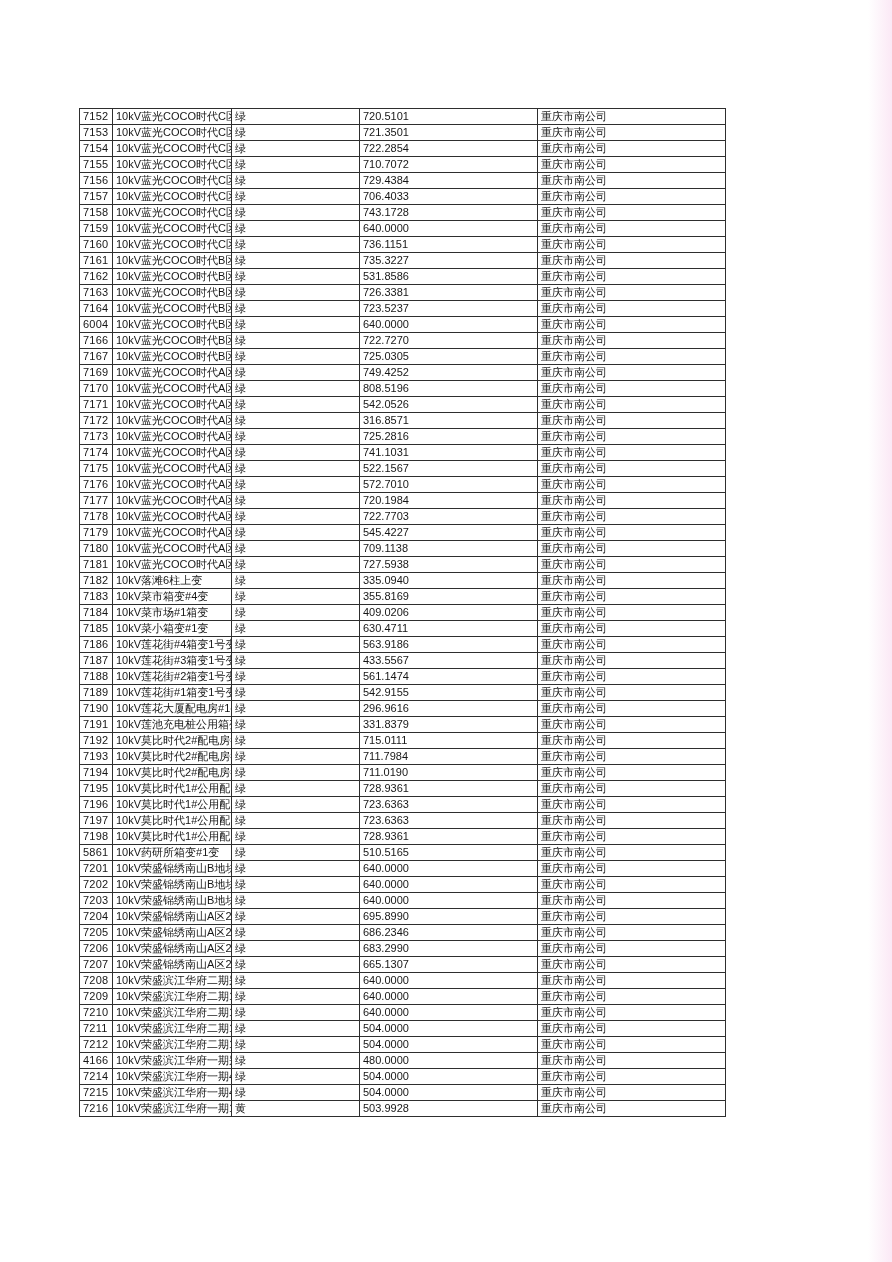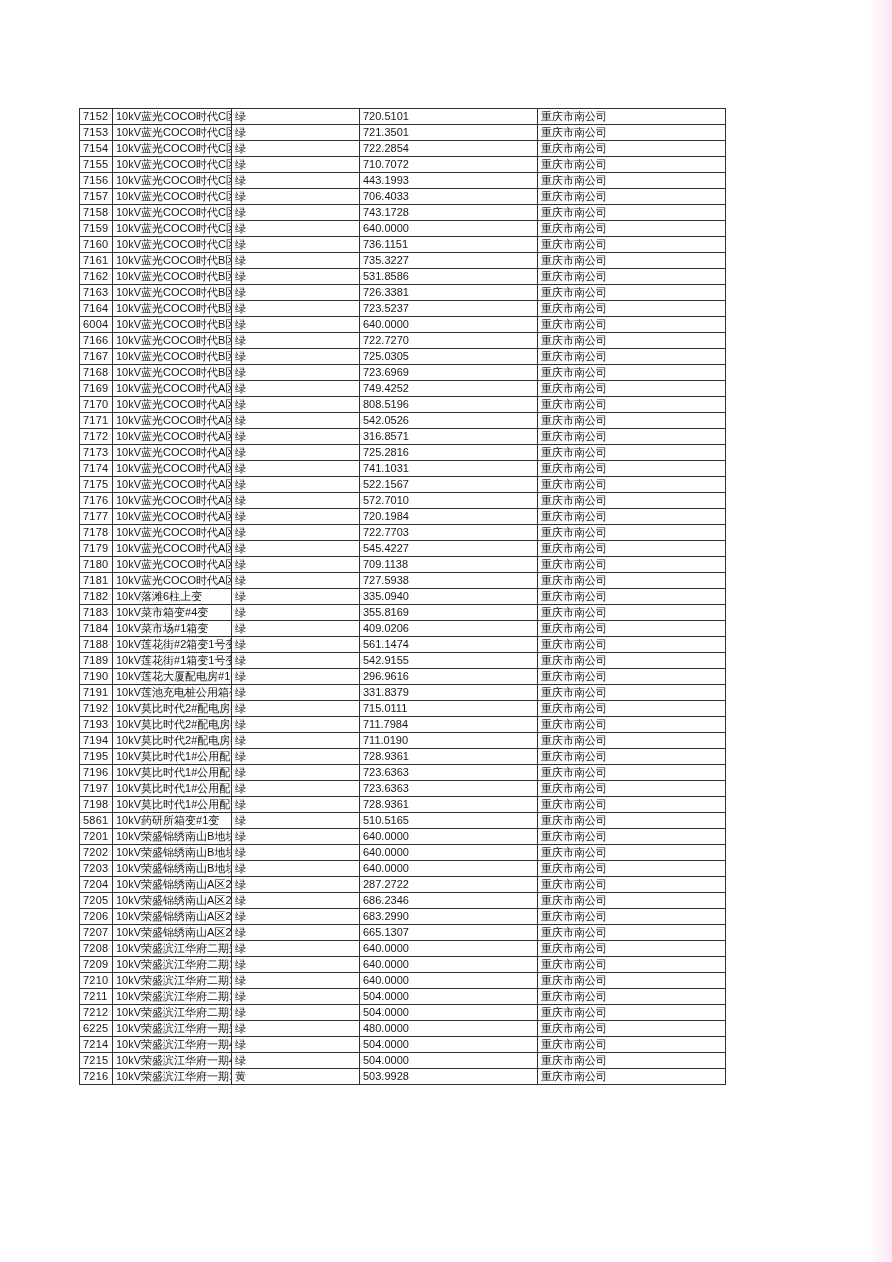--- a/index.html
+++ b/index.html
@@ -90,21 +90,21 @@
           <td class="col-id">7155</td>
           <td class="col-name">10kV蓝光COCO时代C区#</td>
           <td class="col-status">绿</td>
           <td class="col-value">710.7072</td>
           <td class="col-company">重庆市南公司</td>
         </tr>
         <tr>
           <td class="col-id">7156</td>
           <td class="col-name">10kV蓝光COCO时代C区#</td>
           <td class="col-status">绿</td>
-          <td class="col-value">443.1993</td>
+          <td class="col-value">729.4384</td>
           <td class="col-company">重庆市南公司</td>
         </tr>
         <tr>
           <td class="col-id">7157</td>
           <td class="col-name">10kV蓝光COCO时代C区#</td>
           <td class="col-status">绿</td>
           <td class="col-value">706.4033</td>
           <td class="col-company">重庆市南公司</td>
         </tr>
         <tr>
@@ -171,27 +171,20 @@
           <td class="col-company">重庆市南公司</td>
         </tr>
         <tr>
           <td class="col-id">7167</td>
           <td class="col-name">10kV蓝光COCO时代B区</td>
           <td class="col-status">绿</td>
           <td class="col-value">725.0305</td>
           <td class="col-company">重庆市南公司</td>
         </tr>
         <tr>
-          <td class="col-id">7168</td>
-          <td class="col-name">10kV蓝光COCO时代B区</td>
-          <td class="col-status">绿</td>
-          <td class="col-value">723.6969</td>
-          <td class="col-company">重庆市南公司</td>
-        </tr>
-        <tr>
           <td class="col-id">7169</td>
           <td class="col-name">10kV蓝光COCO时代A区1</td>
           <td class="col-status">绿</td>
           <td class="col-value">749.4252</td>
           <td class="col-company">重庆市南公司</td>
         </tr>
         <tr>
           <td class="col-id">7170</td>
           <td class="col-name">10kV蓝光COCO时代A区1</td>
           <td class="col-status">绿</td>
@@ -290,20 +283,41 @@
           <td class="col-company">重庆市南公司</td>
         </tr>
         <tr>
           <td class="col-id">7184</td>
           <td class="col-name">10kV菜市场#1箱变</td>
           <td class="col-status">绿</td>
           <td class="col-value">409.0206</td>
           <td class="col-company">重庆市南公司</td>
         </tr>
         <tr>
+          <td class="col-id">7185</td>
+          <td class="col-name">10kV菜小箱变#1变</td>
+          <td class="col-status">绿</td>
+          <td class="col-value">630.4711</td>
+          <td class="col-company">重庆市南公司</td>
+        </tr>
+        <tr>
+          <td class="col-id">7186</td>
+          <td class="col-name">10kV莲花街#4箱变1号变</td>
+          <td class="col-status">绿</td>
+          <td class="col-value">563.9186</td>
+          <td class="col-company">重庆市南公司</td>
+        </tr>
+        <tr>
+          <td class="col-id">7187</td>
+          <td class="col-name">10kV莲花街#3箱变1号变</td>
+          <td class="col-status">绿</td>
+          <td class="col-value">433.5567</td>
+          <td class="col-company">重庆市南公司</td>
+        </tr>
+        <tr>
           <td class="col-id">7188</td>
           <td class="col-name">10kV莲花街#2箱变1号变</td>
           <td class="col-status">绿</td>
           <td class="col-value">561.1474</td>
           <td class="col-company">重庆市南公司</td>
         </tr>
         <tr>
           <td class="col-id">7189</td>
           <td class="col-name">10kV莲花街#1箱变1号变</td>
           <td class="col-status">绿</td>
@@ -398,21 +412,21 @@
           <td class="col-id">7203</td>
           <td class="col-name">10kV荣盛锦绣南山B地块1</td>
           <td class="col-status">绿</td>
           <td class="col-value">640.0000</td>
           <td class="col-company">重庆市南公司</td>
         </tr>
         <tr>
           <td class="col-id">7204</td>
           <td class="col-name">10kV荣盛锦绣南山A区2-1</td>
           <td class="col-status">绿</td>
-          <td class="col-value">287.2722</td>
+          <td class="col-value">695.8990</td>
           <td class="col-company">重庆市南公司</td>
         </tr>
         <tr>
           <td class="col-id">7205</td>
           <td class="col-name">10kV荣盛锦绣南山A区2-1</td>
           <td class="col-status">绿</td>
           <td class="col-value">686.2346</td>
           <td class="col-company">重庆市南公司</td>
         </tr>
         <tr>
@@ -458,21 +472,21 @@
           <td class="col-company">重庆市南公司</td>
         </tr>
         <tr>
           <td class="col-id">7212</td>
           <td class="col-name">10kV荣盛滨江华府二期1-</td>
           <td class="col-status">绿</td>
           <td class="col-value">504.0000</td>
           <td class="col-company">重庆市南公司</td>
         </tr>
         <tr>
-          <td class="col-id">6225</td>
+          <td class="col-id">4166</td>
           <td class="col-name">10kV荣盛滨江华府一期别</td>
           <td class="col-status">绿</td>
           <td class="col-value">480.0000</td>
           <td class="col-company">重庆市南公司</td>
         </tr>
         <tr>
           <td class="col-id">7214</td>
           <td class="col-name">10kV荣盛滨江华府一期4-</td>
           <td class="col-status">绿</td>
           <td class="col-value">504.0000</td>

